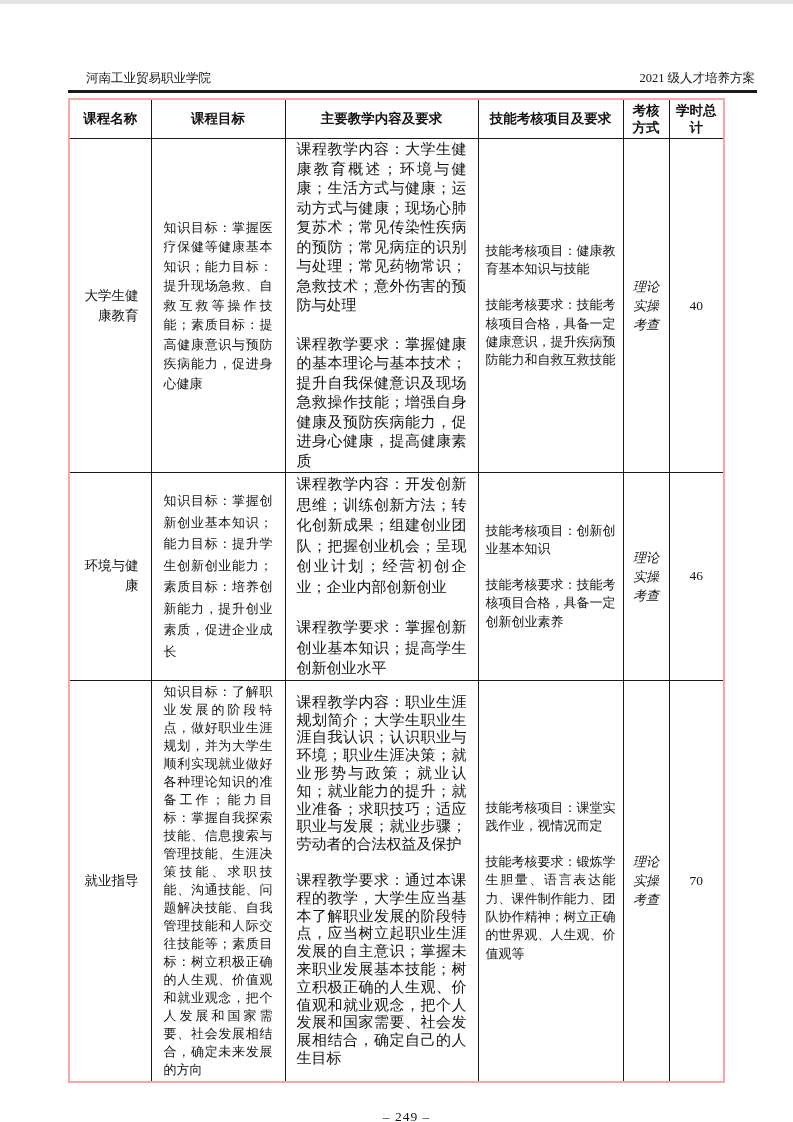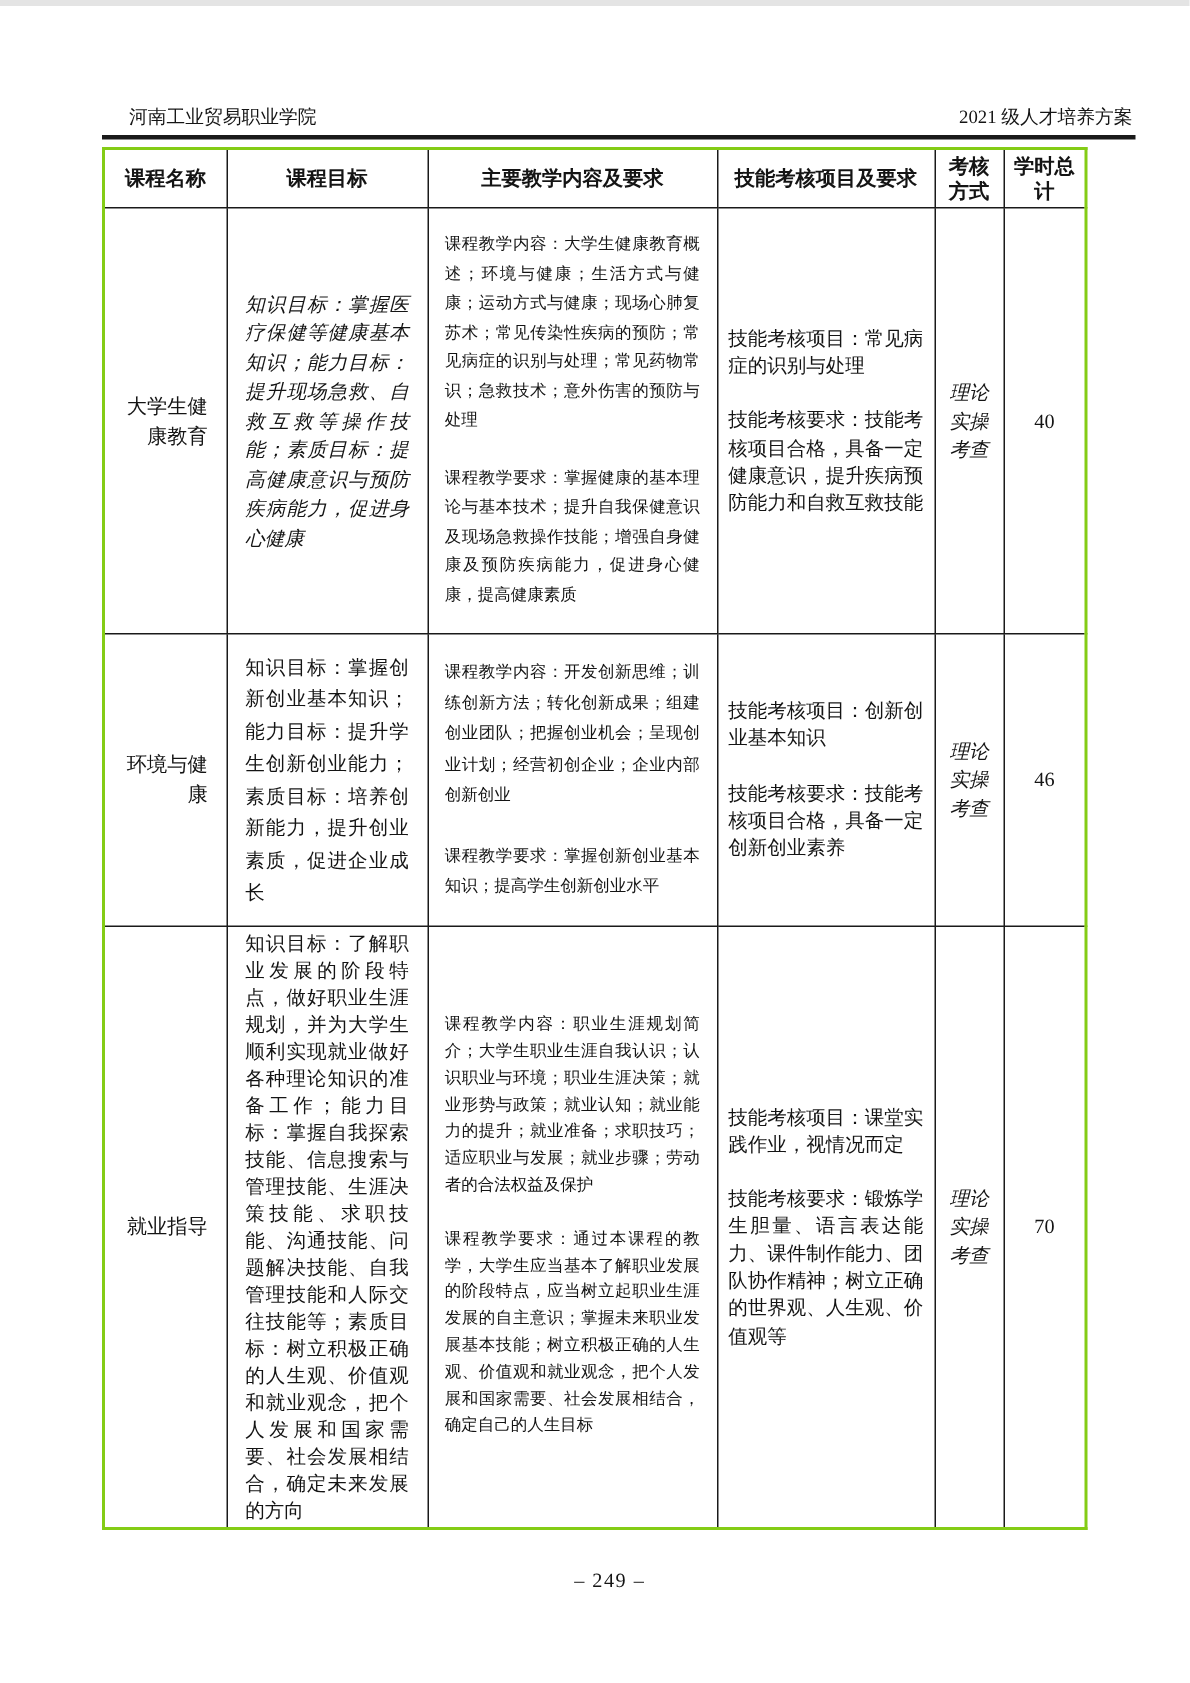--- a/index.html
+++ b/index.html
@@ -12,40 +12,40 @@
   .scan-edge { position: absolute; top: 0; left: 0; right: 0; height: 4px; background: #e4e4e4; }
   .content { position: absolute; left: 68px; top: 70px; width: 689px; }
   .top-header {
     display: flex; justify-content: space-between; align-items: flex-end;
     font-size: 12.5px; line-height: 16px; padding: 0 2px 4px 18px;
   }
   .header-rule { height: 2.5px; background: #1a1a1a; margin-bottom: 5px; }
 
   table.courses {
     width: 655px; table-layout: fixed; border-collapse: collapse;
-    border: 2px solid #84cc16;
+    border: 2px solid #fca5a5;
   }
   th, td { border: 1px solid #1a1a1a; vertical-align: middle; overflow: hidden; }
   th {
     font-weight: bold; font-size: 13.5px; text-align: center;
     line-height: 17px; padding: 2px 3px;
   }
   tr.rh0 { height: 40px; }
   tr.rh1 { height: 277px; }
   tr.rh2 { height: 188px; }
   tr.rh3 { height: 402px; }
 
   td.c1 { font-size: 13.5px; text-align: right; line-height: 20px; padding: 0 12px; }
   td.c2 { font-size: 13px; text-align: justify; padding: 0 12px; }
-  td.c3 { font-size: 11px; text-align: justify; padding: 15px 11px; }
+  td.c3 { font-size: 15px; text-align: justify; padding: 1px 11px; }
   td.c4 { font-size: 13px; text-align: justify; line-height: 18.3px; padding: 0 7px; }
   td.c5 { font-size: 13px; text-align: center; line-height: 19px; padding: 0 6px; font-style: italic; }
   td.c6 { font-size: 13.5px; text-align: center; }
 
-  tr.rh1 td.c2 { line-height: 19.5px; font-style: italic; }
+  tr.rh1 td.c2 { line-height: 19.5px; }
   tr.rh2 td.c2 { line-height: 21.5px; }
   tr.rh3 td.c2 { line-height: 18px; }
   tr.rh1 td.c3 { line-height: 19.5px; }
   tr.rh2 td.c3 { line-height: 20.5px; }
   tr.rh3 td.c3 { line-height: 17.8px; }
 
   .para { text-align: justify; }
   .req  { margin-top: 18px; }
   tr.rh1 td.c3 .req { margin-top: 19px; }
   tr.rh2 td.c3 .req { margin-top: 20px; }
@@ -89,21 +89,21 @@
     </thead>
     <tbody>
       <tr class="rh1">
         <td class="c1">大学生健康教育</td>
         <td class="c2">知识目标：掌握医疗保健等健康基本知识；能力目标：提升现场急救、自救互救等操作技能；素质目标：提高健康意识与预防疾病能力，促进身心健康</td>
         <td class="c3">
           <div class="para">课程教学内容：大学生健康教育概述；环境与健康；生活方式与健康；运动方式与健康；现场心肺复苏术；常见传染性疾病的预防；常见病症的识别与处理；常见药物常识；急救技术；意外伤害的预防与处理</div>
           <div class="para req">课程教学要求：掌握健康的基本理论与基本技术；提升自我保健意识及现场急救操作技能；增强自身健康及预防疾病能力，促进身心健康，提高健康素质</div>
         </td>
         <td class="c4">
-          <div class="para">技能考核项目：常见病症的识别与处理</div>
+          <div class="para">技能考核项目：健康教育基本知识与技能</div>
           <div class="para req">技能考核要求：技能考核项目合格，具备一定健康意识，提升疾病预防能力和自救互救技能</div>
         </td>
         <td class="c5">理论实操考查</td>
         <td class="c6">40</td>
       </tr>
       <tr class="rh2">
         <td class="c1">环境与健康</td>
         <td class="c2">知识目标：掌握创新创业基本知识；能力目标：提升学生创新创业能力；素质目标：培养创新能力，提升创业素质，促进企业成长</td>
         <td class="c3">
           <div class="para">课程教学内容：开发创新思维；训练创新方法；转化创新成果；组建创业团队；把握创业机会；呈现创业计划；经营初创企业；企业内部创新创业</div>

